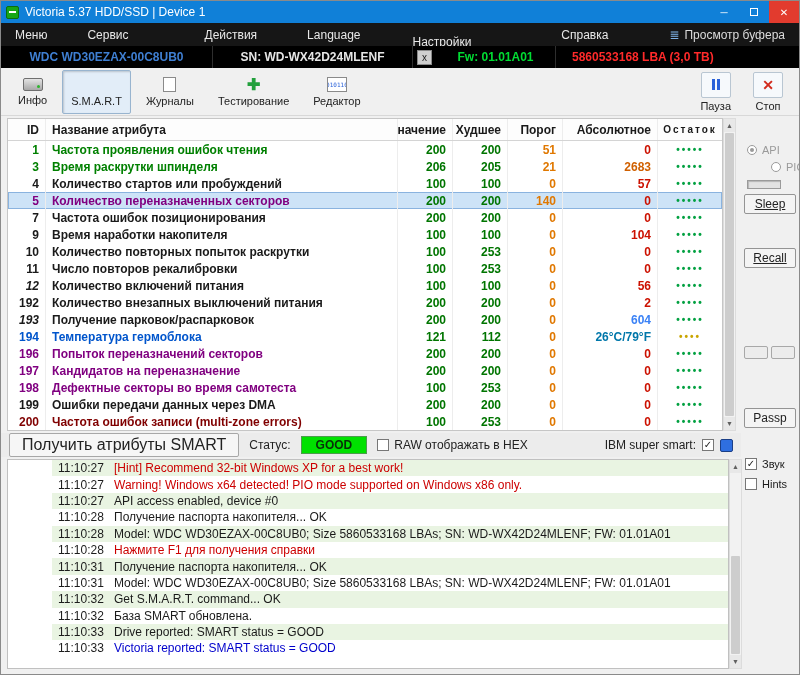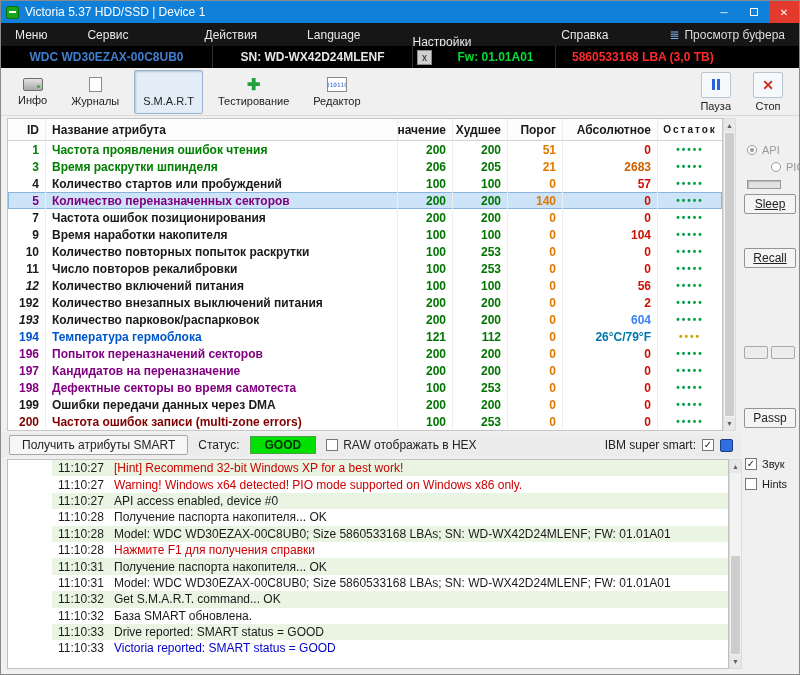--- a/index.html
+++ b/index.html
@@ -73,21 +73,21 @@
   .sb-table { left:722px; top:117px; height:313px; }
   .sb-log   { left:728px; top:458px; height:210px; }
   .sb-arrow { position:absolute; left:0; right:0; height:13px; display:flex; align-items:center; justify-content:center; font-size:7px; color:#606060; background:#e8e8e8; }
   .sb-up { top:0; } .sb-down { bottom:0; }
   .sb-thumb { position:absolute; left:1px; right:1px; background:#cdcdcd; border-radius:1px; }
   .sb-table .sb-thumb { top:14px; bottom:14px; }
   .sb-log .sb-thumb { top:96px; bottom:14px; }
 
   
   .statusbar { position:absolute; top:432px; left:0; width:740px; height:24px; background:#ececec; display:flex; align-items:center; gap:10px; padding:0 8px; font-size:12px; color:#222; }
-  .flat-btn { border:1px solid #a7a7a7; background:#f6f6f6; border-radius:2px; padding:2px 12px; font-size:12px; color:#222; cursor:default; }
+  .flat-btn { border:1px solid #a7a7a7; background:#f6f6f6; border-radius:2px; padding:2px 12px; font-size:16px; color:#222; cursor:default; }
   .good-badge { background:#00e100; border:1px solid #4c9c4c; color:#083008; font-weight:bold; padding:1px 14px; }
   .chk-row { display:flex; align-items:center; gap:5px; }
   .chk { width:12px; height:12px; border:1px solid #777; background:#fff; display:flex; align-items:center; justify-content:center; font-size:10px; color:#222; line-height:1; }
   .ibm-group { margin-left:auto; display:flex; align-items:center; gap:6px; }
   .blue-square { width:13px; height:13px; background:#2f6fe0; border:1px solid #1b3f86; border-radius:2px; }
 
   
   .log { position:absolute; top:458px; left:6px; width:722px; height:210px; background:#fff; border:1px solid #c0c0c0; font-size:12px; overflow:hidden;padding-left:44px; }
   .log-row { display:flex; height:16.4px; align-items:center; }
   .log-row:nth-child(odd) { background:#e9f4e2; }
@@ -150,36 +150,36 @@
     <span class="dev-seg dev-cap">5860533168 LBA (3,0 TB)</span>
   </div>
 
   <div class="toolbar">
     <div class="tool-btn">
       <span class="icn hdd-icon">
           <i></i>
         </span>
       <span>Инфо</span>
     </div>
+    <div class="tool-btn active">
+      <span class="icn smart-icon">
+          <i></i>
+          <i></i>
+          <i></i>
+          <i></i>
+        </span>
+      <span>S.M.A.R.T</span>
+    </div>
     <div class="tool-btn">
       <span class="icn journal-icon">
           <i></i>
           <i></i>
           <i></i>
         </span>
       <span>Журналы</span>
-    </div>
-    <div class="tool-btn active">
-      <span class="icn smart-icon">
-          <i></i>
-          <i></i>
-          <i></i>
-          <i></i>
-        </span>
-      <span>S.M.A.R.T</span>
     </div>
     <div class="tool-btn">
       <span class="icn test-icon">✚</span>
       <span>Тестирование</span>
     </div>
     <div class="tool-btn">
       <span class="icn editor-icon">010110</span>
       <span>Редактор</span>
     </div>
     <div class="tool-right">
@@ -305,21 +305,21 @@
       <span class="cell c-name" style="color: rgb(26, 26, 26);">Количество внезапных выключений питания</span>
       <span class="cell c-val" style="color: rgb(0, 117, 0);">200</span>
       <span class="cell c-worst" style="color: rgb(0, 117, 0);">200</span>
       <span class="cell c-thr" style="color: rgb(224, 120, 0);">0</span>
       <span class="cell c-abs" style="color: rgb(204, 17, 0);">2</span>
       <span class="cell c-dots" style="color: rgb(0, 160, 64);">•••••</span>
     </div>
 
     <div class="t-row">
       <span class="cell c-id" style="color: rgb(26, 26, 26); font-style: italic;">193</span>
-      <span class="cell c-name" style="color: rgb(26, 26, 26);">Количество парковок/распарковок</span>
+      <span class="cell c-name" style="color: rgb(26, 26, 26);">Получение парковок/распарковок</span>
       <span class="cell c-val" style="color: rgb(0, 117, 0);">200</span>
       <span class="cell c-worst" style="color: rgb(0, 117, 0);">200</span>
       <span class="cell c-thr" style="color: rgb(224, 120, 0);">0</span>
       <span class="cell c-abs" style="color: #3b82f6;">604</span>
       <span class="cell c-dots" style="color: rgb(0, 160, 64);">•••••</span>
     </div>
 
     <div class="t-row">
       <span class="cell c-id" style="color: rgb(0, 85, 204);">194</span>
       <span class="cell c-name" style="color: rgb(0, 85, 204);">Температура гермоблока</span>

